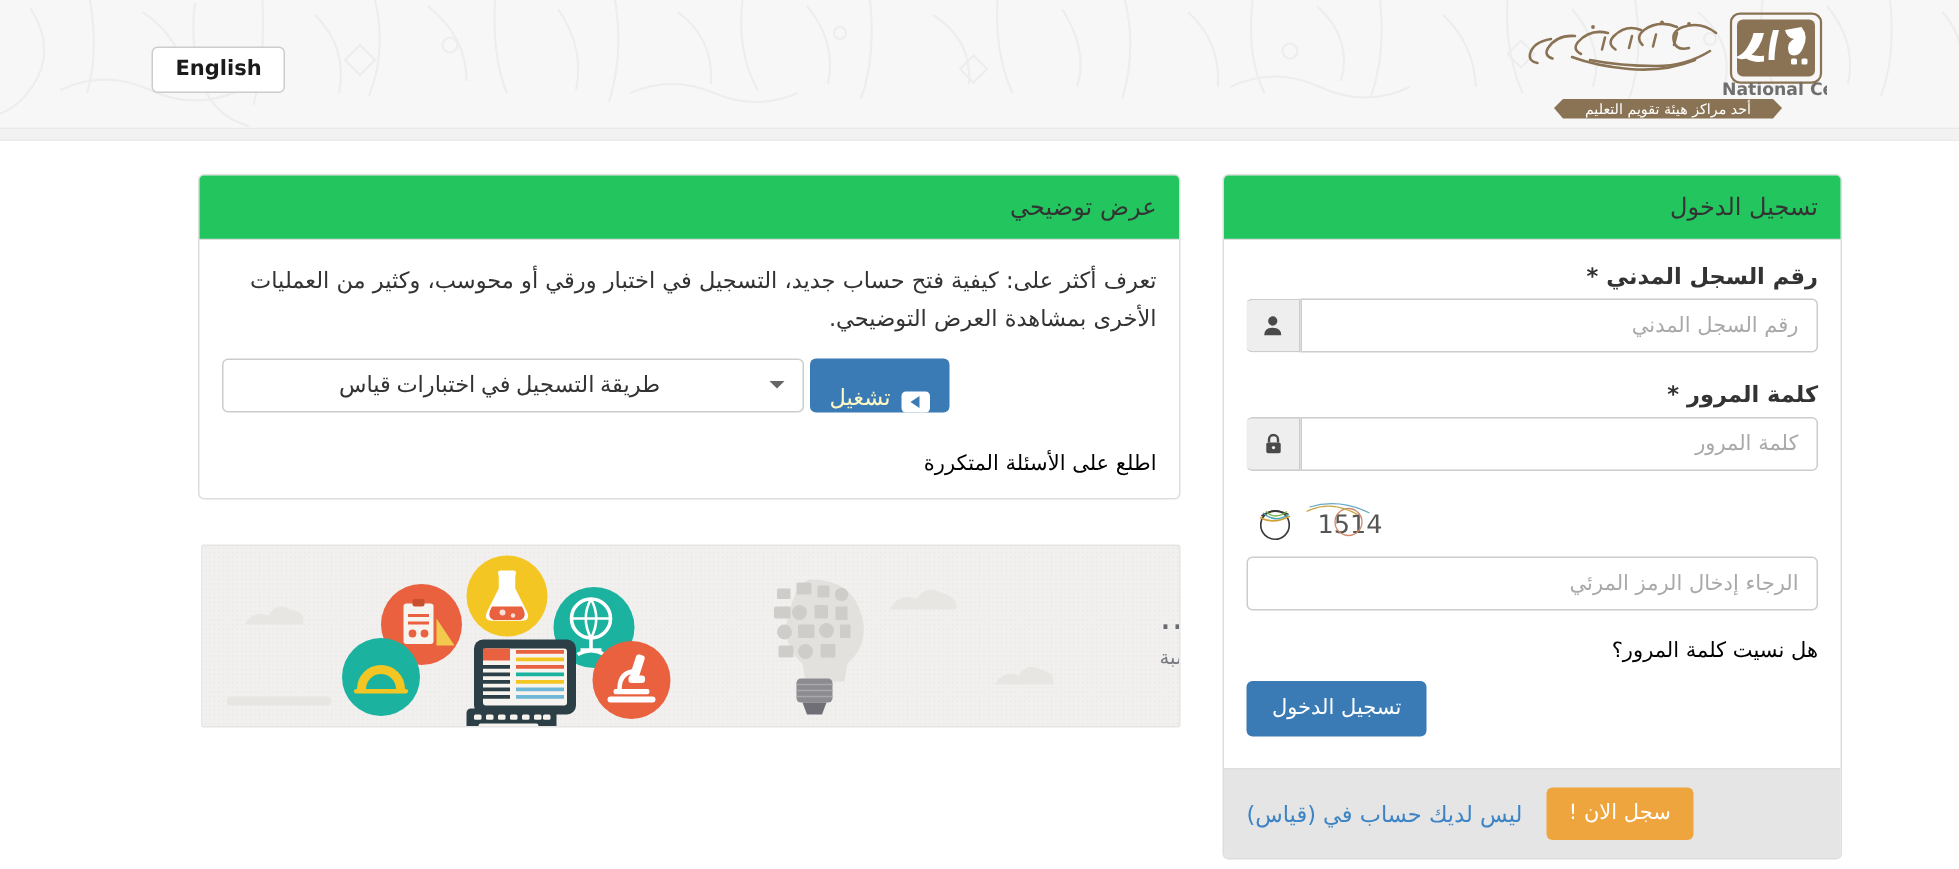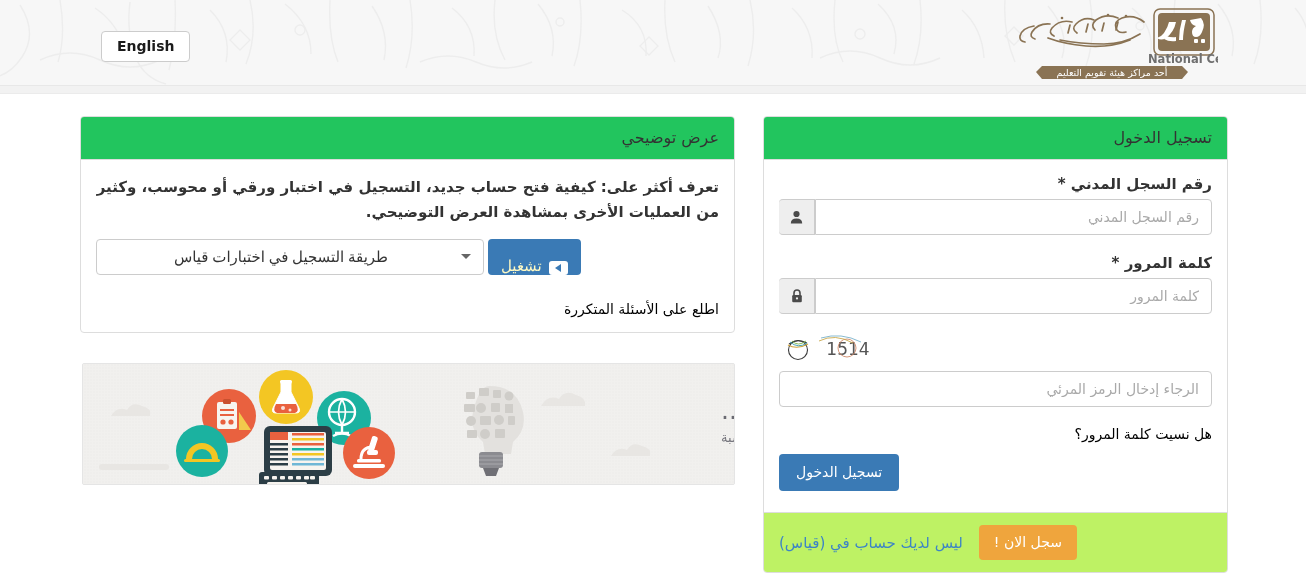--- a/index.html
+++ b/index.html
@@ -64,21 +64,21 @@
     width: 1306px;
     padding: 0;
   }
   .container {
     position: relative;
     width: 1150px;
     margin: 0 auto;
     padding-top: 22px;
   }
   .row { display: flex; flex-direction: row; gap: 28px; align-items: flex-start; }
-  .col-login { width: 465px; }
+  .col-login { width: 413px; }
   .col-demo  { width: 655px; }
 
   
   .panel {
     background: #ffffff;
     border: 1px solid #dddddd;
     border-radius: 4px;
   }
   .panel-heading {
     background: #22c55e;
@@ -89,21 +89,21 @@
   .panel-title {
     margin: 0;
     font-size: 16px;
     font-weight: normal;
     color: #333333;
     text-align: right;
     line-height: 1.2;
   }
   .panel-body { padding: 15px; }
   .panel-footer {
-    background: #bef264;
+    background: #e5e5e5;
     border-top: 1px solid #dddddd;
     border-radius: 0 0 3px 3px;
     padding: 12px 15px;
   }
 
   
   .form-group { margin-bottom: 19px; }
   .control-label {
     display: block;
     text-align: right;
@@ -198,21 +198,20 @@
   }
   .footer-text { color: #3d84c6; font-size: 15px; }
 
   
   .demo-text {
     text-align: right;
     font-size: 15px;
     line-height: 1.65;
     color: #333;
     margin: 0 0 14px 0;
-    font-weight: bold;
   }
   .demo-controls {
     display: flex; flex-direction: row-reverse;
     align-items: center; gap: 4px;
     margin-bottom: 22px;
     font-family: Liberation Serif, serif;
   }
   .demo-select {
     position: relative;
     width: 388px; height: 36px;

